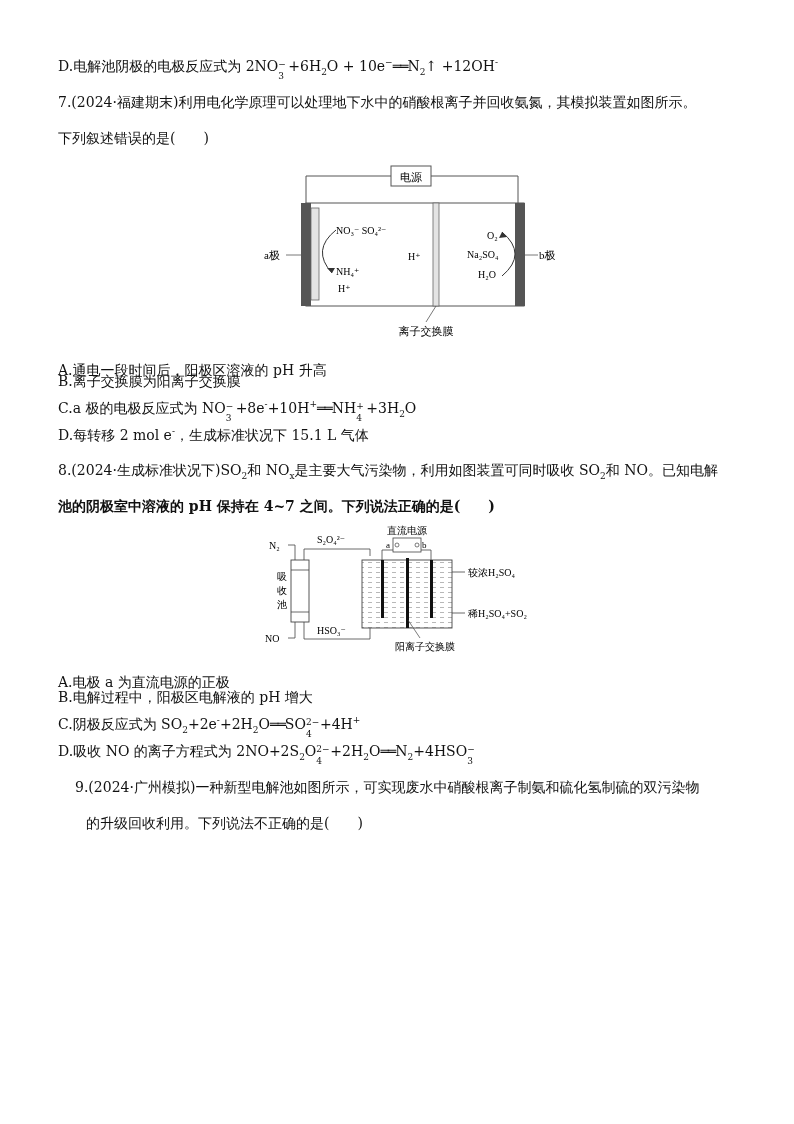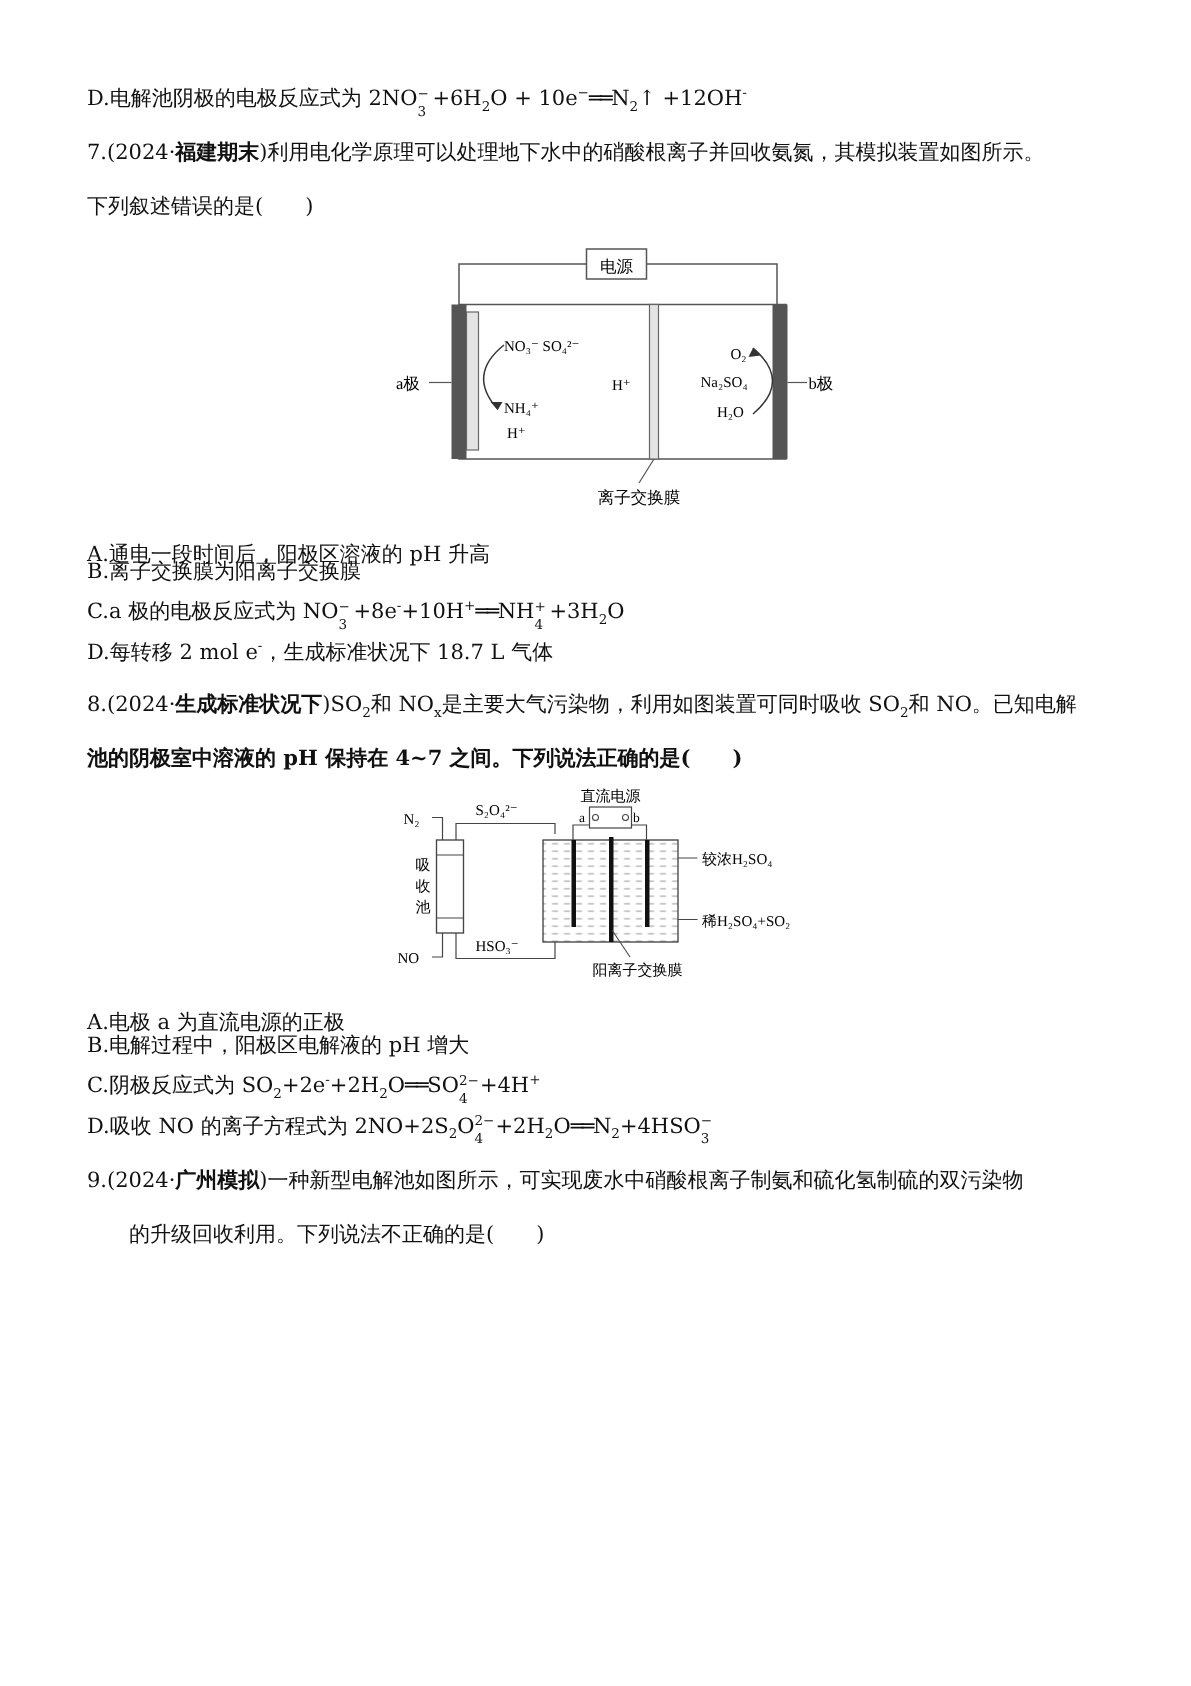--- a/index.html
+++ b/index.html
@@ -1,19 +1,19 @@
 <!DOCTYPE html>
 <html><head>
 <meta charset="utf-8">
 <style>
   html, body { margin: 0; padding: 0; background: #ffffff; }
   body { width: 794px; height: 1124px; position: relative; overflow: hidden;
          font-family: "DejaVu Serif", "Liberation Serif", serif; color: #111; }
   .line { position: absolute; left: 58px; font-size: 14px; line-height: 20px; white-space: nowrap; }
-  .bold { font-family: "DejaVu Sans", "Liberation Sans", sans-serif; font-weight: bold; }
+  .bold { font-family: "DejaVu Sans", "Liberation Sans", sans-serif; font-weight: normal; }
   sub, sup { font-size: 9px; line-height: 0; }
   .ss { display: inline-block; position: relative; width: 10px; height: 14px; vertical-align: -3px; }
   .ss .t { position: absolute; top: -6px; left: 0; font-size: 9px; }
   .ss .b { position: absolute; top: 6px; left: 0; font-size: 9px; }
   .eq { letter-spacing: -1px; }
   svg text { font-family: "Liberation Serif", "DejaVu Serif", serif; }
   .fig { position: absolute; }
 </style>
 </head>
 <body>
@@ -58,21 +58,21 @@
     <polygon points="246,82 251,87 243,88" fill="#333"></polygon>
     <text x="231" y="89" font-size="10">O₂</text>
     <text x="211" y="108" font-size="10">Na₂SO₄</text>
     <text x="222" y="128" font-size="10">H₂O</text>
   </svg>
 </div>
 
 <div class="line" style="top:360px;"><span>A.通电一段时间后，阳极区溶液的 pH 升高</span></div>
 <div class="line" style="top:371px;"><span>B.离子交换膜为阳离子交换膜</span></div>
 <div class="line" style="top:398px;"><span>C.a 极的电极反应式为 NO</span><span class="ss"><span class="t">−</span><span class="b">3</span></span><span>+8e</span><sup>-</sup><span>+10H</span><sup>+</sup><span class="eq">══</span><span>NH</span><span class="ss"><span class="t">+</span><span class="b">4</span></span><span>+3H</span><sub>2</sub><span>O</span></div>
-<div class="line" style="top:425px;"><span>D.每转移 2 mol e</span><sup>-</sup><span>，生成标准状况下 18.7 L 气体</span></div>
+<div class="line" style="top:425px;"><span>D.每转移 2 mol e</span><sup>-</sup><span>，生成标准状况下 15.1 L 气体</span></div>
 
 <div class="line" style="top:460px;"><span>8.</span><span>(2024·</span><span class="bold">生成标准状况下</span><span>)</span><span>SO</span><sub>2</sub><span>和 NO</span><sub>x</sub><span>是主要大气污染物，利用如图装置可同时吸收 SO</span><sub>2</sub><span>和 NO。已知电解</span></div>
 <div class="line" style="top:496px;font-weight:bold;"><span>池的阴极室中溶液的 pH 保持在 4~7 之间。下列说法正确的是(　　)</span></div>
 
 <div class="fig" style="left:255px; top:520px;">
   <svg width="310" height="140" viewBox="0 0 310 140">
     <defs>
       <pattern id="dash" width="8" height="5" patternUnits="userSpaceOnUse">
         <line x1="1" y1="2.5" x2="5" y2="2.5" stroke="#999" stroke-width="0.7"></line>
       </pattern>
@@ -120,14 +120,14 @@
     <line x1="153" y1="100" x2="165" y2="118" stroke="#444" stroke-width="0.7"></line>
     <text x="140" y="130" font-size="10">阳离子交换膜</text>
   </svg>
 </div>
 
 <div class="line" style="top:672px;text-align:center;"><span>A.电极 a 为直流电源的正极</span></div>
 <div class="line" style="top:687px;"><span>B.电解过程中，阳极区电解液的 pH 增大</span></div>
 <div class="line" style="top:714px;"><span>C.阴极反应式为 SO</span><sub>2</sub><span>+2e</span><sup>-</sup><span>+2H</span><sub>2</sub><span>O</span><span class="eq">══</span><span>SO</span><span class="ss" style="width:14px;"><span class="t">2−</span><span class="b">4</span></span><span>+4H</span><sup>+</sup></div>
 <div class="line" style="top:741px;"><span>D.吸收 NO 的离子方程式为 2NO+2S</span><sub>2</sub><span>O</span><span class="ss" style="width:14px;"><span class="t">2−</span><span class="b">4</span></span><span>+2H</span><sub>2</sub><span>O</span><span class="eq">══</span><span>N</span><sub>2</sub><span>+4HSO</span><span class="ss"><span class="t">−</span><span class="b">3</span></span></div>
 
-<div class="line" style="top:777px;"><span>9.</span><span>(2024·</span><span class="bold">广州模拟</span><span>)</span><span>一种新型电解池如图所示，可实现废水中硝酸根离子制氨和硫化氢制硫的双污染物</span></div>
+<div class="line" style="top:777px;margin-left:17px;"><span>9.</span><span>(2024·</span><span class="bold">广州模拟</span><span>)</span><span>一种新型电解池如图所示，可实现废水中硝酸根离子制氨和硫化氢制硫的双污染物</span></div>
 <div class="line" style="top:813px;margin-left:28px;"><span>的升级回收利用。下列说法不正确的是(　　)</span></div>
 
 </body></html>

